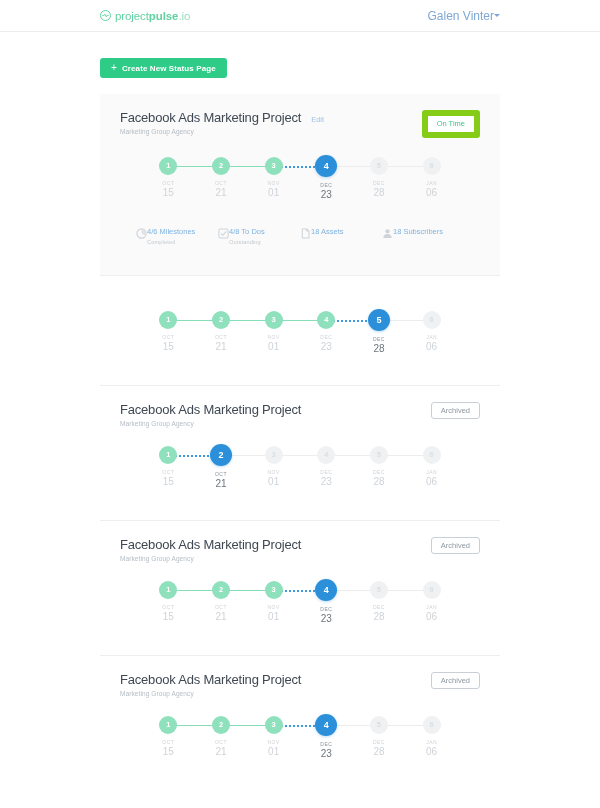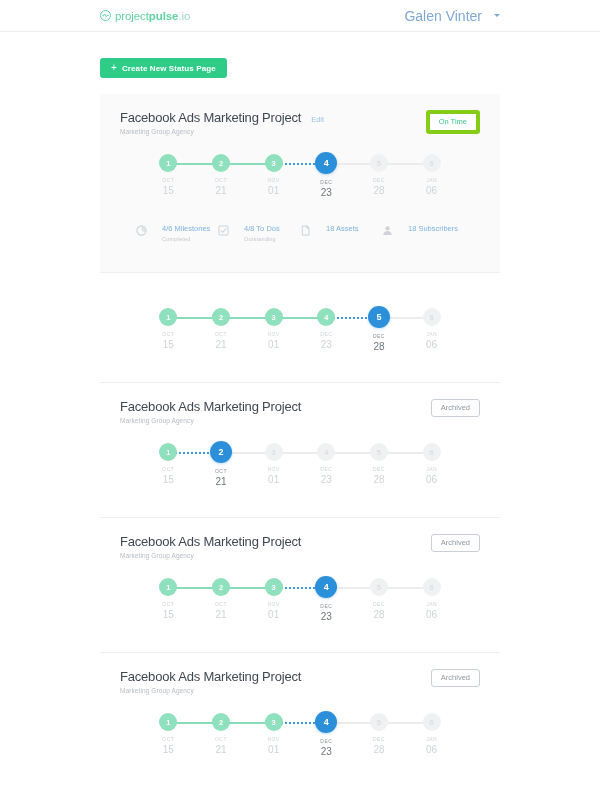--- a/index.html
+++ b/index.html
@@ -36,22 +36,22 @@
     border-radius: 50%;
     border: 1px solid #63d2a2;
     display: flex; align-items: center; justify-content: center;
     flex: 0 0 auto;
   }
   .logo-mark svg { display:block; }
   .logo-text .b { font-weight: bold; }
   .logo-text .light { color: #9adcc1; }
 
   .usermenu {
-    display: flex; align-items: center; gap: 12px;
-    font-size: 14px; color: #7fa8d4;
+    display: flex; align-items: center; gap: 0;
+    font-size: 12px; color: #7fa8d4;
   }
   .caret {
     width: 0; height: 0;
     border-left: 3px solid transparent;
     border-right: 3px solid transparent;
     border-top: 3.5px solid #7fa8d4;
   }
 
   
   .page {
@@ -124,21 +124,21 @@
 
   .badge {
     font-size: 7.5px;
     border-radius: 3px;
     padding: 4px 9px;
     background: #fff;
     line-height: 1;
     cursor: pointer;
     white-space: nowrap;
   }
-  .badge.ontime { color: #3dc58c; border: 4px solid #84cc16; }
+  .badge.ontime { color: #3dc58c; border: 6px solid #84cc16; }
   .badge.late   { color: #d9607a; border: 1px solid #dd8095; }
   .badge.archived { color: #8e979f; border: 1px solid #c9cfd4; }
 
   
   .timeline {
     position: relative;
     margin: 19px 22px 0 22px;
     height: 46px;
   }
   .track {
@@ -217,21 +217,21 @@
   .node.cur .dday { color: #6d767e; }
 
   
   .stats {
     display: flex;
     margin: 24px 16px 2px 16px;
   }
   .stat {
     display: flex;
     align-items: flex-start;
-    gap: 15px;
+    gap: 0;
     width: 25%;
     cursor: pointer;
   }
   .stat-ico {
     width: 11px; height: 11px;
     flex: 0 0 auto;
     margin-top: 1px;
     color: #c6ccd2;
   }
   .stat-ico svg { display: block; }

